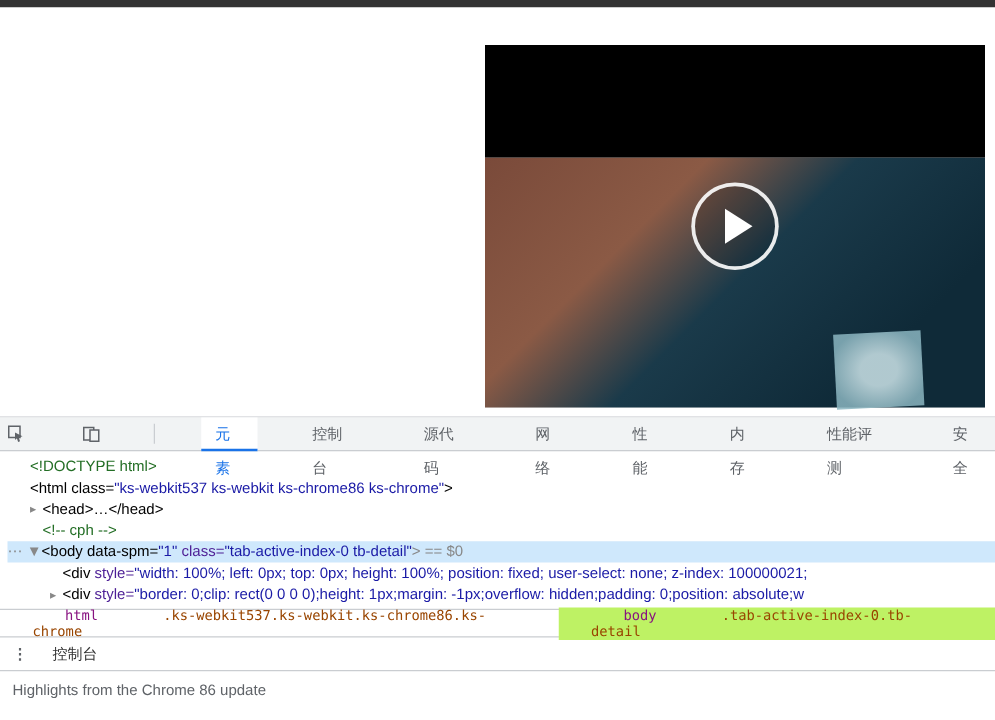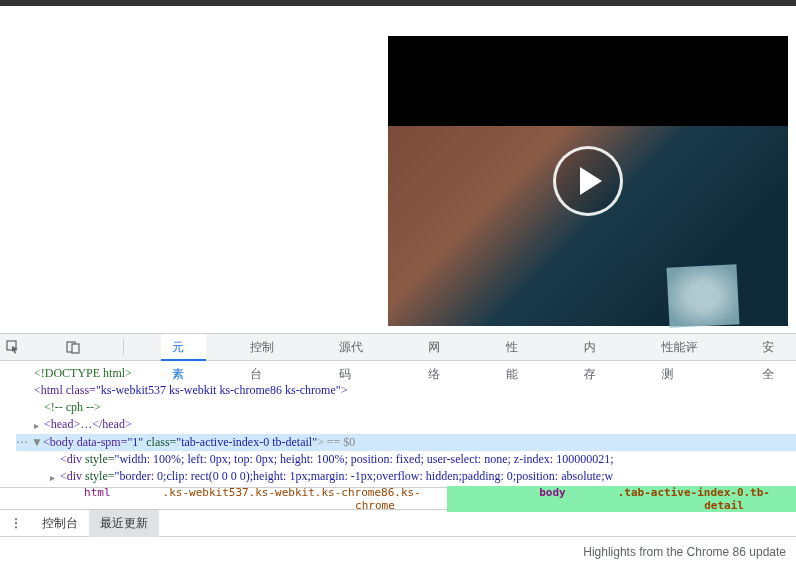--- a/index.html
+++ b/index.html
@@ -12,44 +12,44 @@
 .play-btn { position: absolute; top: 50%; left: 50%; width: 70px; height: 70px; margin: -35px 0 0 -35px; border: 3px solid rgba(255,255,255,0.9); border-radius: 50%; background: rgba(0,0,0,0.15); display: flex; align-items: center; justify-content: center; }
 .play-tri { width: 0; height: 0; border-left: 22px solid #fff; border-top: 14px solid transparent; border-bottom: 14px solid transparent; margin-left: 6px; }
 .accent { position: absolute; right: 50px; top: 140px; width: 70px; height: 60px; background: radial-gradient(#cde5ea 30%, #8ab5c0 80%); opacity: 0.85; transform: rotate(-3deg); }
 
 .devtools { border-top: 1px solid #cacdd1; }
 .dt-tabs { height: 27px; border-bottom: 1px solid #cacdd1; display: flex; align-items: center; font-size: 12px; color: #5f6368; background: #f1f3f4; gap: 33px; }
 .dt-icon { width: 28px; display: flex; align-items: center; justify-content: center; color: #5f6368; }
 .dt-tab { padding: 0 11px; height: 27px; line-height: 27px; cursor: pointer; }
 .dt-tab.active { color: #1a73e8; border-bottom: 2px solid #1a73e8; background: #fff; }
 
-.dom { font-family: Liberation Serif, serif; font-size: 12px; line-height: 17px; padding: 4px 0 4px 16px; height: 126px; overflow: hidden; white-space: nowrap; }
+.dom { font-family: Liberation Sans, sans-serif; font-size: 12px; line-height: 17px; padding: 4px 0 4px 6px; height: 126px; overflow: hidden; white-space: nowrap; }
 .dom-line { padding-left: 8px; }
 .i1 { padding-left: 18px; }
 .i2 { padding-left: 34px; }
 .gut { display: inline-block; width: 10px; color: #888; font-size: 10px; vertical-align: middle; }
-.tag { color: #4c1d95; text-align: right; }
-.att { color: #14532d; }
+.tag { color: #000000; text-align: right; }
+.att { color: #4c1d95; }
 .val { color: #1a1aa6; }
 .comment { color: #236e25; }
 .hl { background: #cfe8fc; }
 .eq { color: #888; }
 
 .crumb { height: 22px; border-top: 1px solid #cacdd1; display: flex; align-items: center; font-family: Consolas, Menlo, monospace; font-size: 11px; }
-.crumb span { padding: 0 26px; cursor: pointer; text-align: right; }
+.crumb span { padding: 0 26px; cursor: pointer; }
 .crumb .c-tag { color: #881280; }
 .crumb .c-cls { color: #994500; }
-.crumb .sel { background: #86efac; font-weight: bold; }
+.crumb .sel { background: #bef264; }
 
 .console-bar { height: 27px; border-top: 1px solid #cacdd1; display: flex; align-items: center; font-size: 12px; background: #fff; }
 .kebab { padding: 0 10px; color: #5f6368; letter-spacing: -1px; font-weight: bold; }
 .cb-item { padding: 0 11px; height: 27px; line-height: 27px; cursor: pointer; }
 .cb-item.active { background: #dfe1e5; }
 
-.footer { height: 30px; border-top: 1px solid #cacdd1; padding: 8px 10px; font-size: 12px; color: #5f6368; text-align: right; }
+.footer { height: 30px; border-top: 1px solid #cacdd1; padding: 8px 10px; font-size: 12px; color: #5f6368; }
 
 svg { display: block; }
 </style>
 </head>
 <body>
 
 <div class="top-strip"></div>
 
 <div class="page-area">
   <div class="video-wrap">
@@ -84,33 +84,32 @@
     <div class="dt-tab">网络</div>
     <div class="dt-tab">性能</div>
     <div class="dt-tab">内存</div>
     <div class="dt-tab">性能评测</div>
     <div class="dt-tab">安全</div>
   </div>
 
   <div class="dom">
     <div class="dom-line"><span class="gut"></span><span class="comment">&lt;!DOCTYPE html&gt;</span></div>
     <div class="dom-line"><span class="gut"></span><span class="tag">&lt;html class=</span><span class="val">"ks-webkit537 ks-webkit ks-chrome86 ks-chrome"</span><span class="tag">&gt;</span></div>
+    <div class="dom-line i1"><span class="gut">▸</span><span class="tag">&lt;head&gt;…&lt;/head&gt;</span></div>
     <div class="dom-line i1"><span class="gut"></span><span class="comment">&lt;!-- cph --&gt;</span></div>
-    <div class="dom-line i1"><span class="gut">▸</span><span class="tag">&lt;head&gt;…&lt;/head&gt;</span></div>
     <div class="dom-line hl" style="padding-left:0"><span style="color:#888">⋯ ▼</span><span class="tag">&lt;body data-spm=</span><span class="val">"1"</span><span class="att"> class=</span><span class="val">"tab-active-index-0 tb-detail"</span><span class="eq">&gt; == $0</span></div>
     <div class="dom-line i2"><span class="gut"></span><span class="tag">&lt;div </span><span class="att">style=</span><span class="val">"width: 100%; left: 0px; top: 0px; height: 100%; position: fixed; user-select: none; z-index: 100000021;</span></div>
     <div class="dom-line i2"><span class="gut">▸</span><span class="tag">&lt;div </span><span class="att">style=</span><span class="val">"border: 0;clip: rect(0 0 0 0);height: 1px;margin: -1px;overflow: hidden;padding: 0;position: absolute;w</span></div>
     <div class="dom-line i2"><span class="gut"></span><span class="tag">&lt;div </span><span class="att">style=</span><span class="val">"width: 100%; left: 0px; top: 0px; height: 100%; position: fixed; user-select: none;"</span><span class="att"> class=</span><span class="val">"ks-popup-ma</span></div>
   </div>
 
   <div class="crumb">
     <span><span class="c-tag">html</span><span class="c-cls">.ks-webkit537.ks-webkit.ks-chrome86.ks-chrome</span></span>
     <span class="sel"><span class="c-tag">body</span><span class="c-cls">.tab-active-index-0.tb-detail</span></span>
   </div>
 
   <div class="console-bar">
     <div class="kebab">⋮</div>
     <div class="cb-item">控制台</div>
-    <div class="cb-item active">最近更新</div>
   </div>
 
   <div class="footer">Highlights from the Chrome 86 update</div>
 </div>
 
 </body></html>

